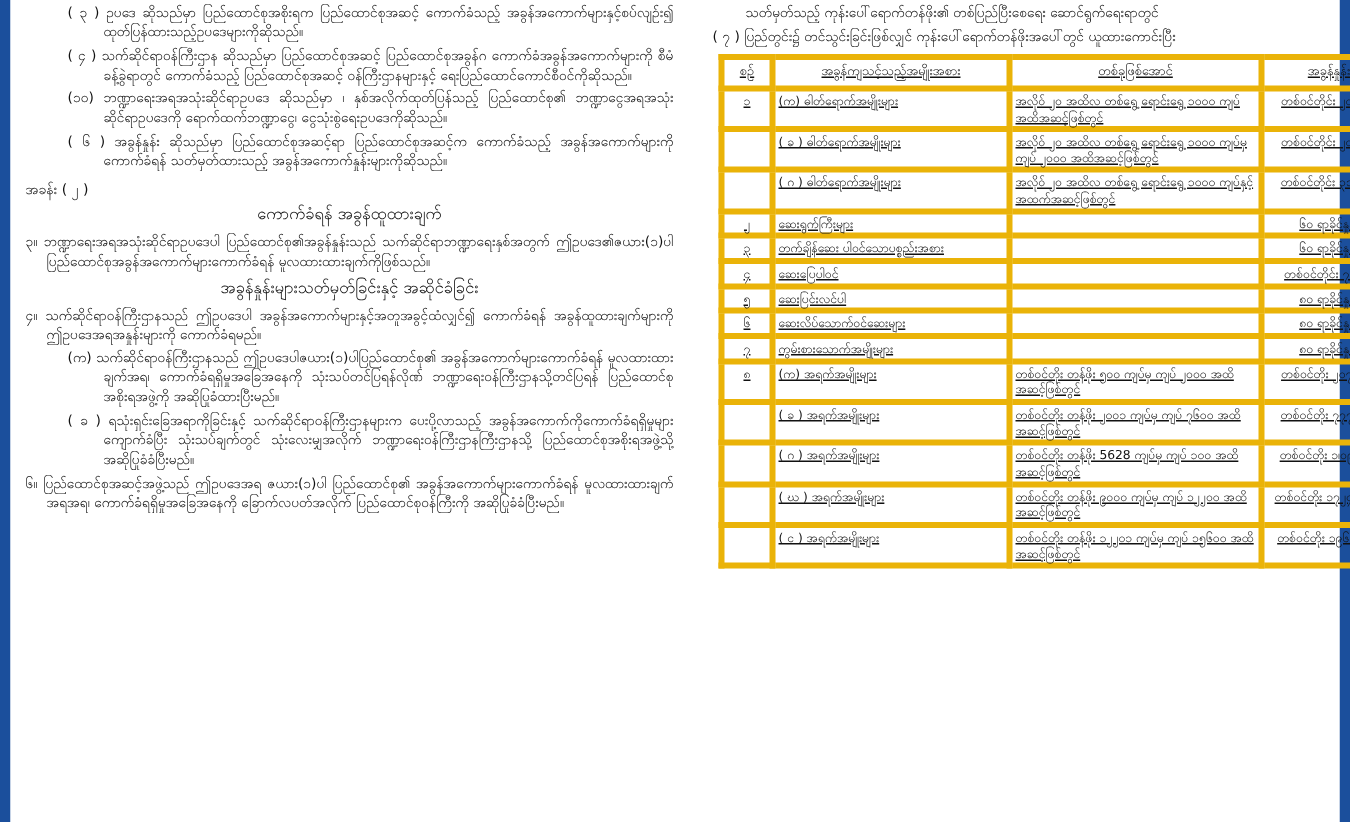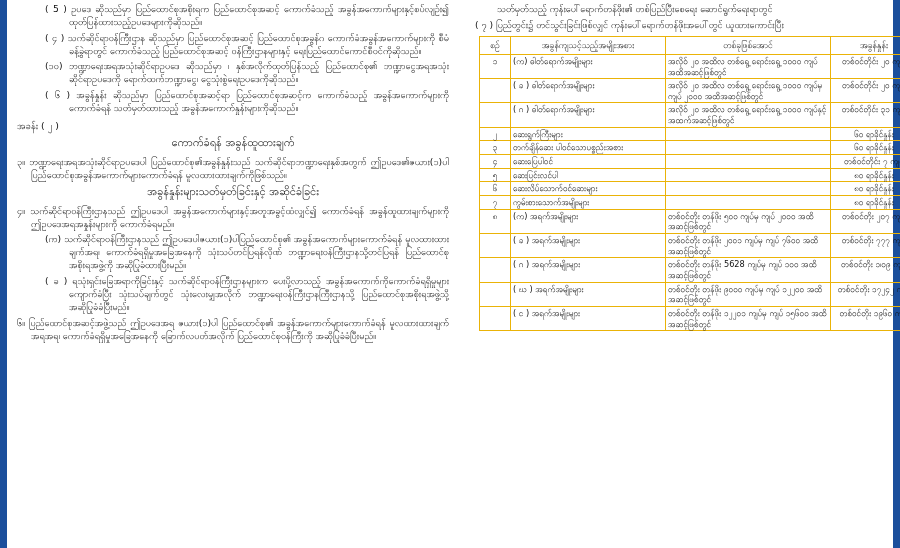--- a/index.html
+++ b/index.html
@@ -27,41 +27,41 @@
 
   
   .r-para{font-size:9.2px;line-height:1.45;text-align:justify;margin:0 0 3px 0;}
   .r-ind{margin-left:18px;text-indent:-18px;}
 
   table.fee{
     border-collapse:collapse;width:100%;table-layout:fixed;margin-top:4px;
     font-size:8.2px;
   }
   table.fee th,table.fee td{
-    border:1px solid #eab308;padding:1px 2px;vertical-align:top;line-height:1.3;
+    border:4px solid #eab308;padding:1px 2px;vertical-align:top;line-height:1.3;text-decoration:underline;
   }
   table.fee th{text-align:center;font-weight:normal;font-size:8.6px;padding:3px 2px;}
   .c0{width:26px;text-align:center;}
   .c1{width:150px;margin-left:20px;}
   .c2{width:160px;margin-top:43px;}
   .c3{width:82px;text-align:center;}
   td.c0{text-align:center;}
   td.c3{text-align:center;}
 </style>
 </head>
 <body>
 
 <div class="page-border-left"></div>
 <div class="page-border-right"></div>
 
 <div class="page-inner">
 
   <div class="col-left">
 
-    <p class="para ind2">( 5 )  ဥပဒေ ဆိုသည်မှာ ပြည်ထောင်စုအစိုးရက ပြည်ထောင်စုအဆင့် ကောက်ခံသည့် အခွန်အကောက်များနှင့်စပ်လျဉ်း၍ ထုတ်ပြန်ထားသည့်ဥပဒေများကိုဆိုသည်။</p>
+    <p class="para ind2">( ၃ )  ဥပဒေ ဆိုသည်မှာ ပြည်ထောင်စုအစိုးရက ပြည်ထောင်စုအဆင့် ကောက်ခံသည့် အခွန်အကောက်များနှင့်စပ်လျဉ်း၍ ထုတ်ပြန်ထားသည့်ဥပဒေများကိုဆိုသည်။</p>
     <p class="para ind2">( ၄ )  သက်ဆိုင်ရာဝန်ကြီးဌာန ဆိုသည်မှာ ပြည်ထောင်စုအဆင့် ပြည်ထောင်စုအခွန်ဂ ကောက်ခံအခွန်အကောက်များကို စီမံခန့်ခွဲရာတွင် ကောက်ခံသည့် ပြည်ထောင်စုအဆင့် ဝန်ကြီးဌာနများနှင့် ရေးပြည်ထောင်ကောင်စီဝင်ကိုဆိုသည်။</p>
     <p class="para ind2">(၁၀) ဘဏ္ဍာရေးအရအသုံးဆိုင်ရာဥပဒေ ဆိုသည်မှာ ၊ နှစ်အလိုက်ထုတ်ပြန်သည့် ပြည်ထောင်စု၏ ဘဏ္ဍာငွေအရအသုံးဆိုင်ရာဥပဒေကို ရောက်ထက်ဘဏ္ဍာငွေ၊ ငွေသုံးစွဲရေးဥပဒေကိုဆိုသည်။</p>
     <p class="para ind2">( ၆ )  အခွန်နှုန်း ဆိုသည်မှာ ပြည်ထောင်စုအဆင့်ရာ ပြည်ထောင်စုအဆင့်က ကောက်ခံသည့် အခွန်အကောက်များကိုကောက်ခံရန် သတ်မှတ်ထားသည့် အခွန်အကောက်နှုန်းများကိုဆိုသည်။</p>
 
     <div class="hdr">အခန်း ( ၂ )</div>
     <div class="hdr2">ကောက်ခံရန် အခွန်ထူထားချက်</div>
 
     <p class="para ind3">၃။  ဘဏ္ဍာရေးအရအသုံးဆိုင်ရာဥပဒေပါ ပြည်ထောင်စု၏အခွန်နှုန်းသည် သက်ဆိုင်ရာဘဏ္ဍာရေးနှစ်အတွက် ဤဥပဒေ၏ဇယား(၁)ပါ ပြည်ထောင်စုအခွန်အကောက်များကောက်ခံရန် မူလထားထားချက်ကိုဖြစ်သည်။</p>
 
     <div class="hdr2">အခွန်နှုန်းများသတ်မှတ်ခြင်းနှင့် အဆိုင်ခံခြင်း</div>

